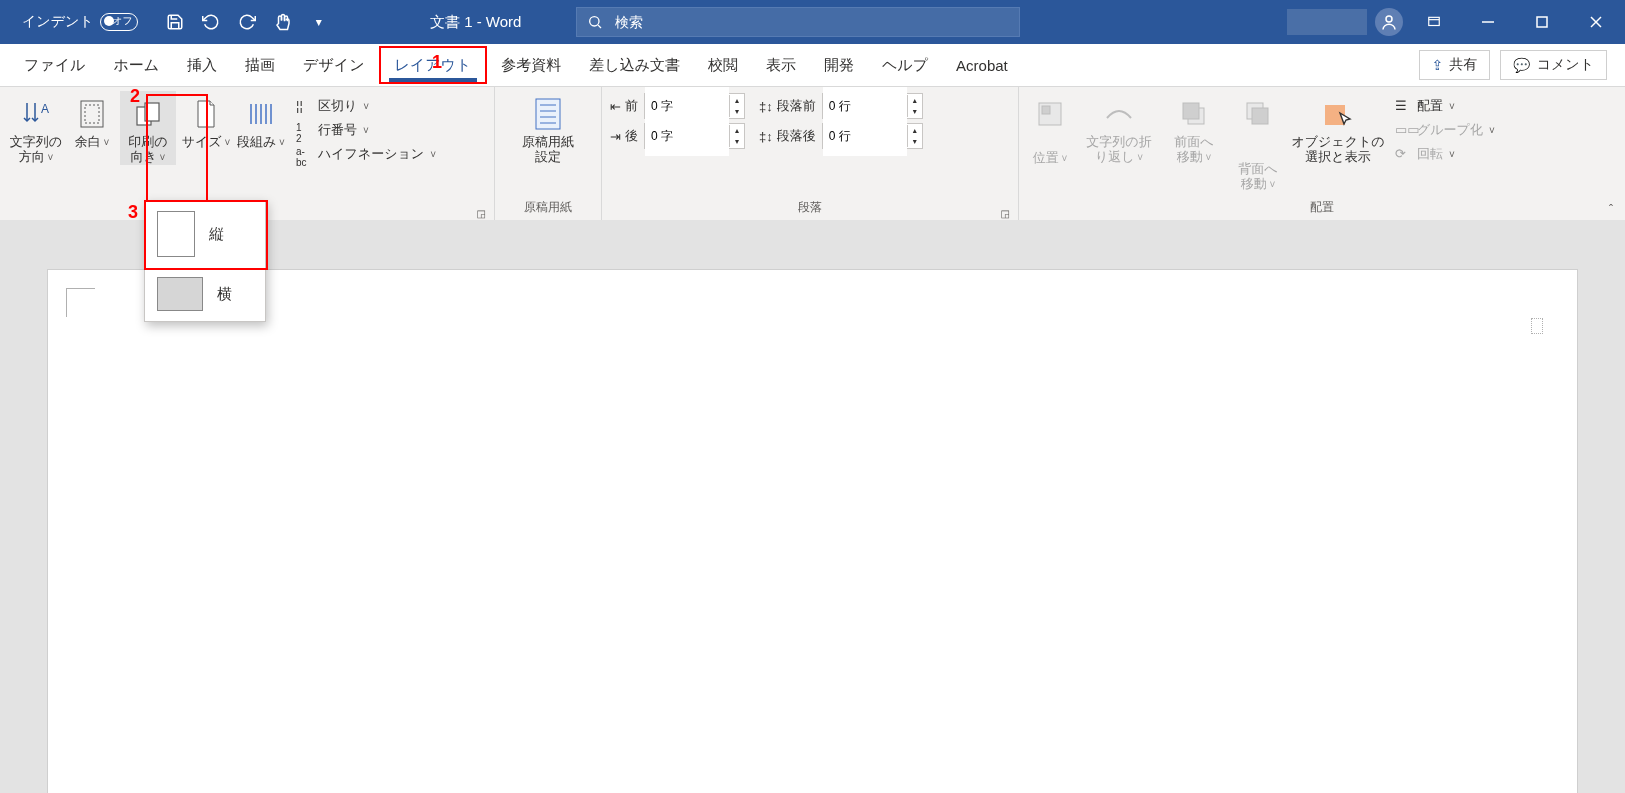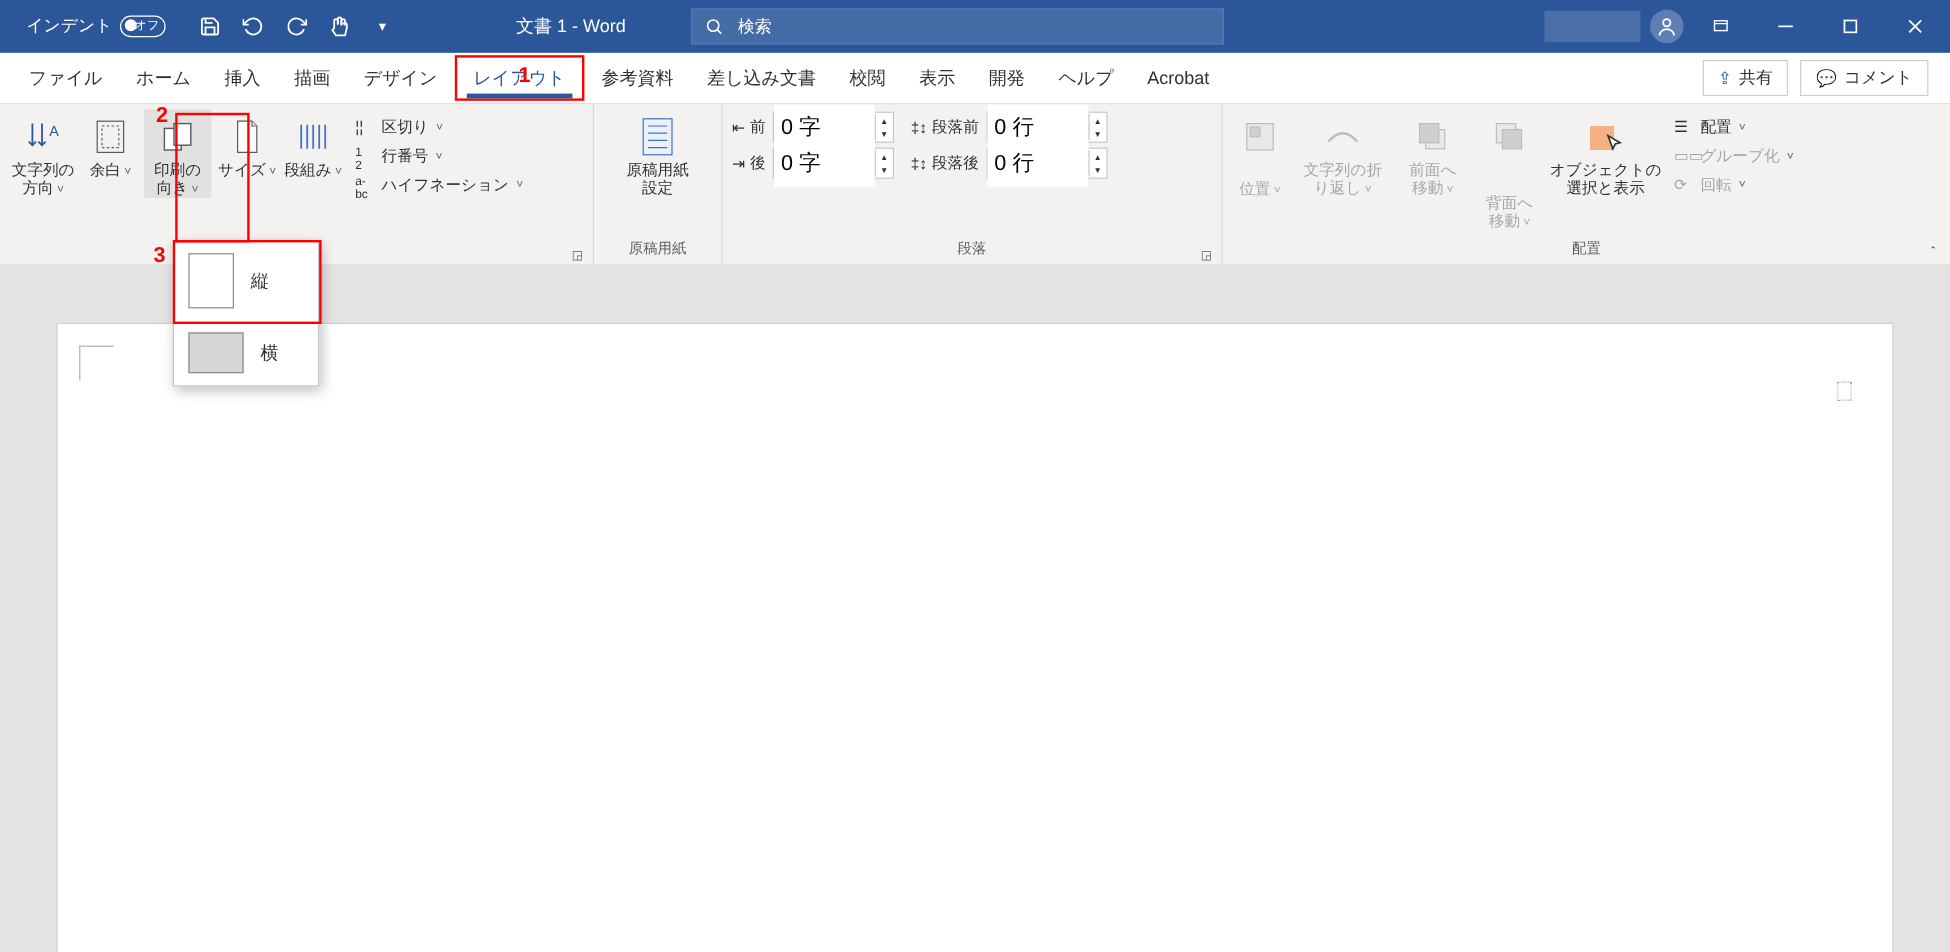--- a/index.html
+++ b/index.html
@@ -59,21 +59,21 @@
   .smallstack{display:flex;flex-direction:column;gap:6px;padding-top:6px;}
   .smallbtn{display:flex;align-items:center;gap:6px;font-size:13px;white-space:nowrap;}
   .smallbtn .sicon{width:16px;height:16px;display:inline-block;}
   .smallbtn.caret::after{content:" ˅";font-size:10px;color:var(--text-dim);}
   .smallbtn.disabled{color:#a6a6a6;}
   
   .para-head{font-size:12px;color:var(--text-dim);display:flex;gap:90px;padding:4px 6px 2px 18px;white-space:nowrap;}
   .para-row{display:flex;align-items:center;gap:6px;padding:2px 0;}
   .para-row .plabel{font-size:13px;display:flex;align-items:center;gap:4px;}
   .spin{display:flex;align-items:center;border:1px solid #c8c6c4;background:#fff;height:24px;}
-  .spin input{border:none;width:72px;height:39px;padding:0 6px;font-size:18px;outline:none;}
+  .spin input{border:none;width:72px;height:39px;padding:0 6px;font-size:12px;outline:none;}
   .spin .arrows{width:14px;display:flex;flex-direction:column;border-left:1px solid #c8c6c4;}
   .spin .arrows span{height:11px;font-size:8px;text-align:center;line-height:11px;cursor:pointer;}
   
   .dropdown{position:absolute;left:144px;top:200px;width:120px;background:#fff;border:1px solid #c8c6c4;box-shadow:2px 4px 10px rgba(0,0,0,.25);z-index:30;}
   .dropdown .item{display:flex;align-items:center;gap:14px;padding:10px 12px;font-size:15px;}
   .dropdown .item .thumb{width:36px;height:44px;border:1px solid #888;background:#fff;}
   .dropdown .item.landscape .thumb{width:44px;height:32px;background:#d6d6d6;}
   
   .hl{border:2px solid var(--highlight-red);position:absolute;z-index:35;pointer-events:none;}
   

